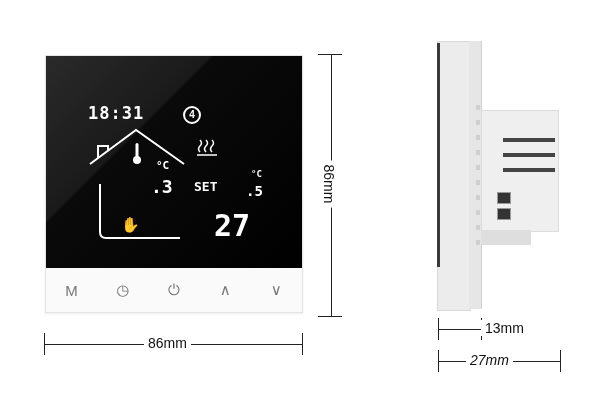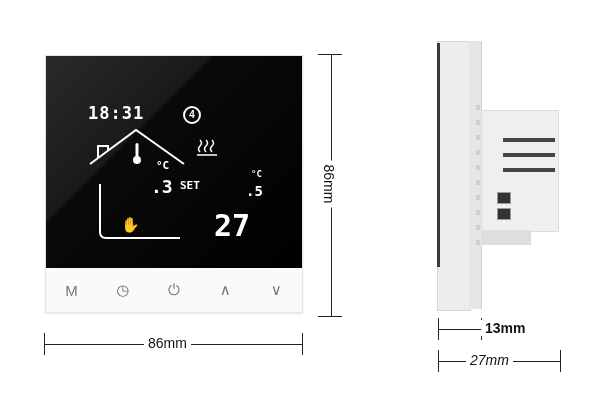--- a/index.html
+++ b/index.html
@@ -42,21 +42,21 @@
     <svg class="abs" style="left:87px;top:87px;" width="8" height="22">
       <rect x="2.5" y="0" width="3" height="15" rx="1.5" fill="#fff"></rect>
       <circle cx="4" cy="17" r="4" fill="#fff"></circle>
     </svg>
     <div class="seg" style="left:110px;top:104px;font-size:11px;">°C</div>
     <div class="seg" style="left:105px;top:122px;font-size:18px;">.3</div>
     <svg class="abs" style="left:150px;top:82px;" width="22" height="18">
       <path d="M4,2 q3,3 0,6 q-3,3 0,6 M10,2 q3,3 0,6 q-3,3 0,6 M16,2 q3,3 0,6 q-3,3 0,6" fill="none" stroke="#fff" stroke-width="1.5"></path>
       <line x1="1" y1="17" x2="21" y2="17" stroke="#fff" stroke-width="1.5"></line>
     </svg>
-    <div class="seg" style="left:134px;top:124px;font-size:11px;">SET</div>
+    <div class="seg" style="left:148px;top:124px;font-size:13px;">SET</div>
     <div class="seg" style="left:168px;top:114px;font-size:30px;margin-top:41px;">27</div>
     <div class="seg" style="left:205px;top:114px;font-size:9px;">°C</div>
     <div class="seg" style="left:200px;top:128px;font-size:14px;">.5</div>
     <div class="abs" style="left:75px;top:160px;color:#fff;font-size:15px;">✋</div>
   </div>
   <div class="abs btnrow">
     <div class="btn">M</div>
     <div class="btn">◷</div>
     <div class="btn">⏻</div>
     <div class="btn">∧</div>
@@ -91,17 +91,17 @@
 <div class="abs notch" style="top:165px;"></div>
 <div class="abs notch" style="top:180px;"></div>
 <div class="abs notch" style="top:195px;"></div>
 <div class="abs notch" style="top:210px;"></div>
 <div class="abs notch" style="top:225px;"></div>
 <div class="abs notch" style="top:240px;"></div>
 
 <div class="abs line" style="left:438px;top:318px;width:1px;height:22px;"></div>
 <div class="abs line" style="left:481px;top:318px;width:1px;height:22px;"></div>
 <div class="abs line" style="left:439px;top:329px;width:42px;height:1px;"></div>
-<div class="abs dimtxt" style="left:481px;top:320px;font-weight:bold;">13mm</div>
+<div class="abs dimtxt" style="left:481px;top:320px;">13mm</div>
 <div class="abs line" style="left:438px;top:350px;width:1px;height:22px;"></div>
 <div class="abs line" style="left:560px;top:350px;width:1px;height:22px;"></div>
 <div class="abs line" style="left:439px;top:361px;width:121px;height:1px;"></div>
 <div class="abs dimtxt" style="left:466px;top:352px;font-style:italic;">27mm</div>
 
 </body></html>

